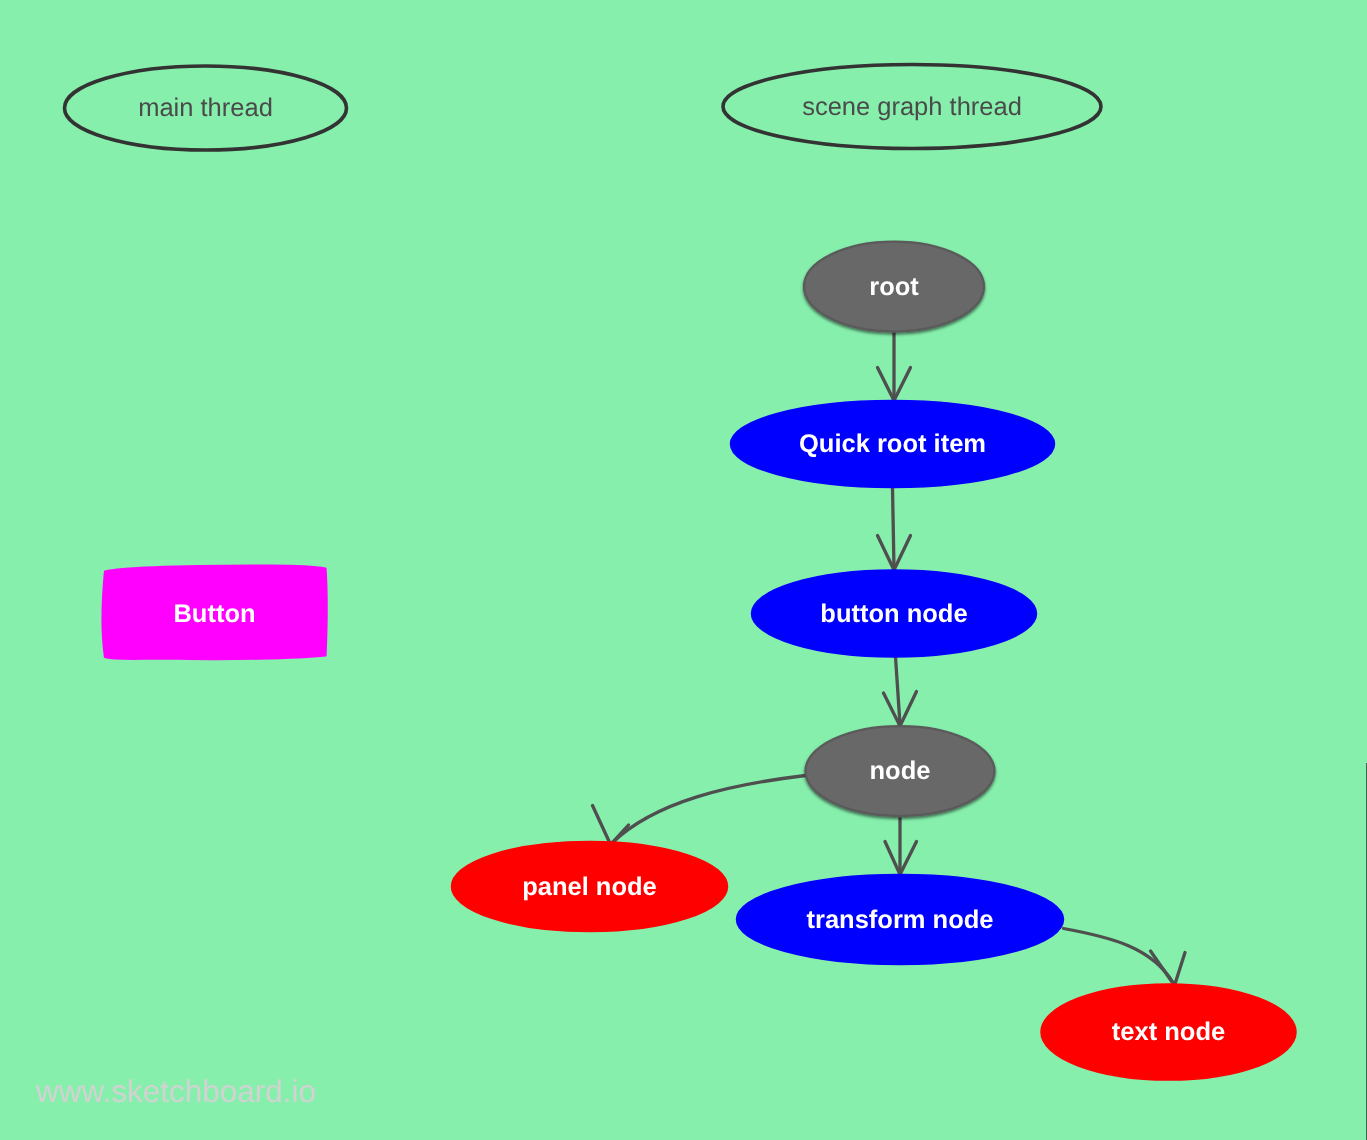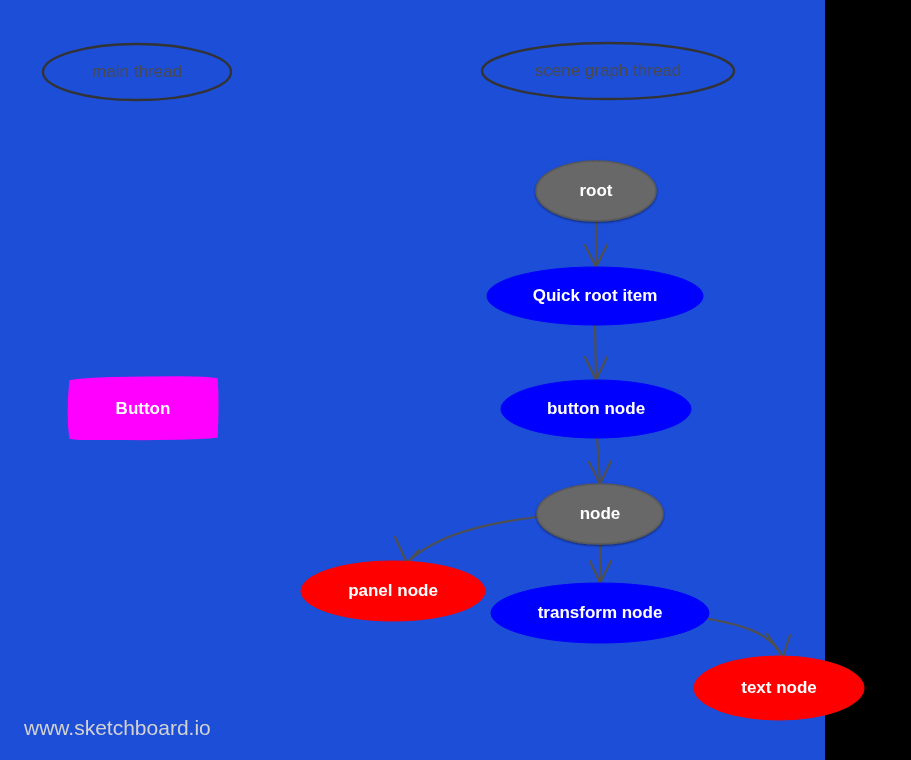--- a/index.html
+++ b/index.html
@@ -12,23 +12,23 @@
     width: 911px;
     height: 760px;
     overflow: hidden;
     font-family: "Liberation Sans", sans-serif;
     position: relative;
   }
   #canvas {
     position: absolute;
     left: 0;
     top: 0;
-    width: 825px;
+    width: 911px;
     height: 760px;
-    background: #1d4ed8;
+    background: #86efac;
   }
   svg.diagram {
     position: absolute;
     left: 0;
     top: 0;
     width: 911px;
     height: 760px;
     display: block;
   }
   .node-label {

